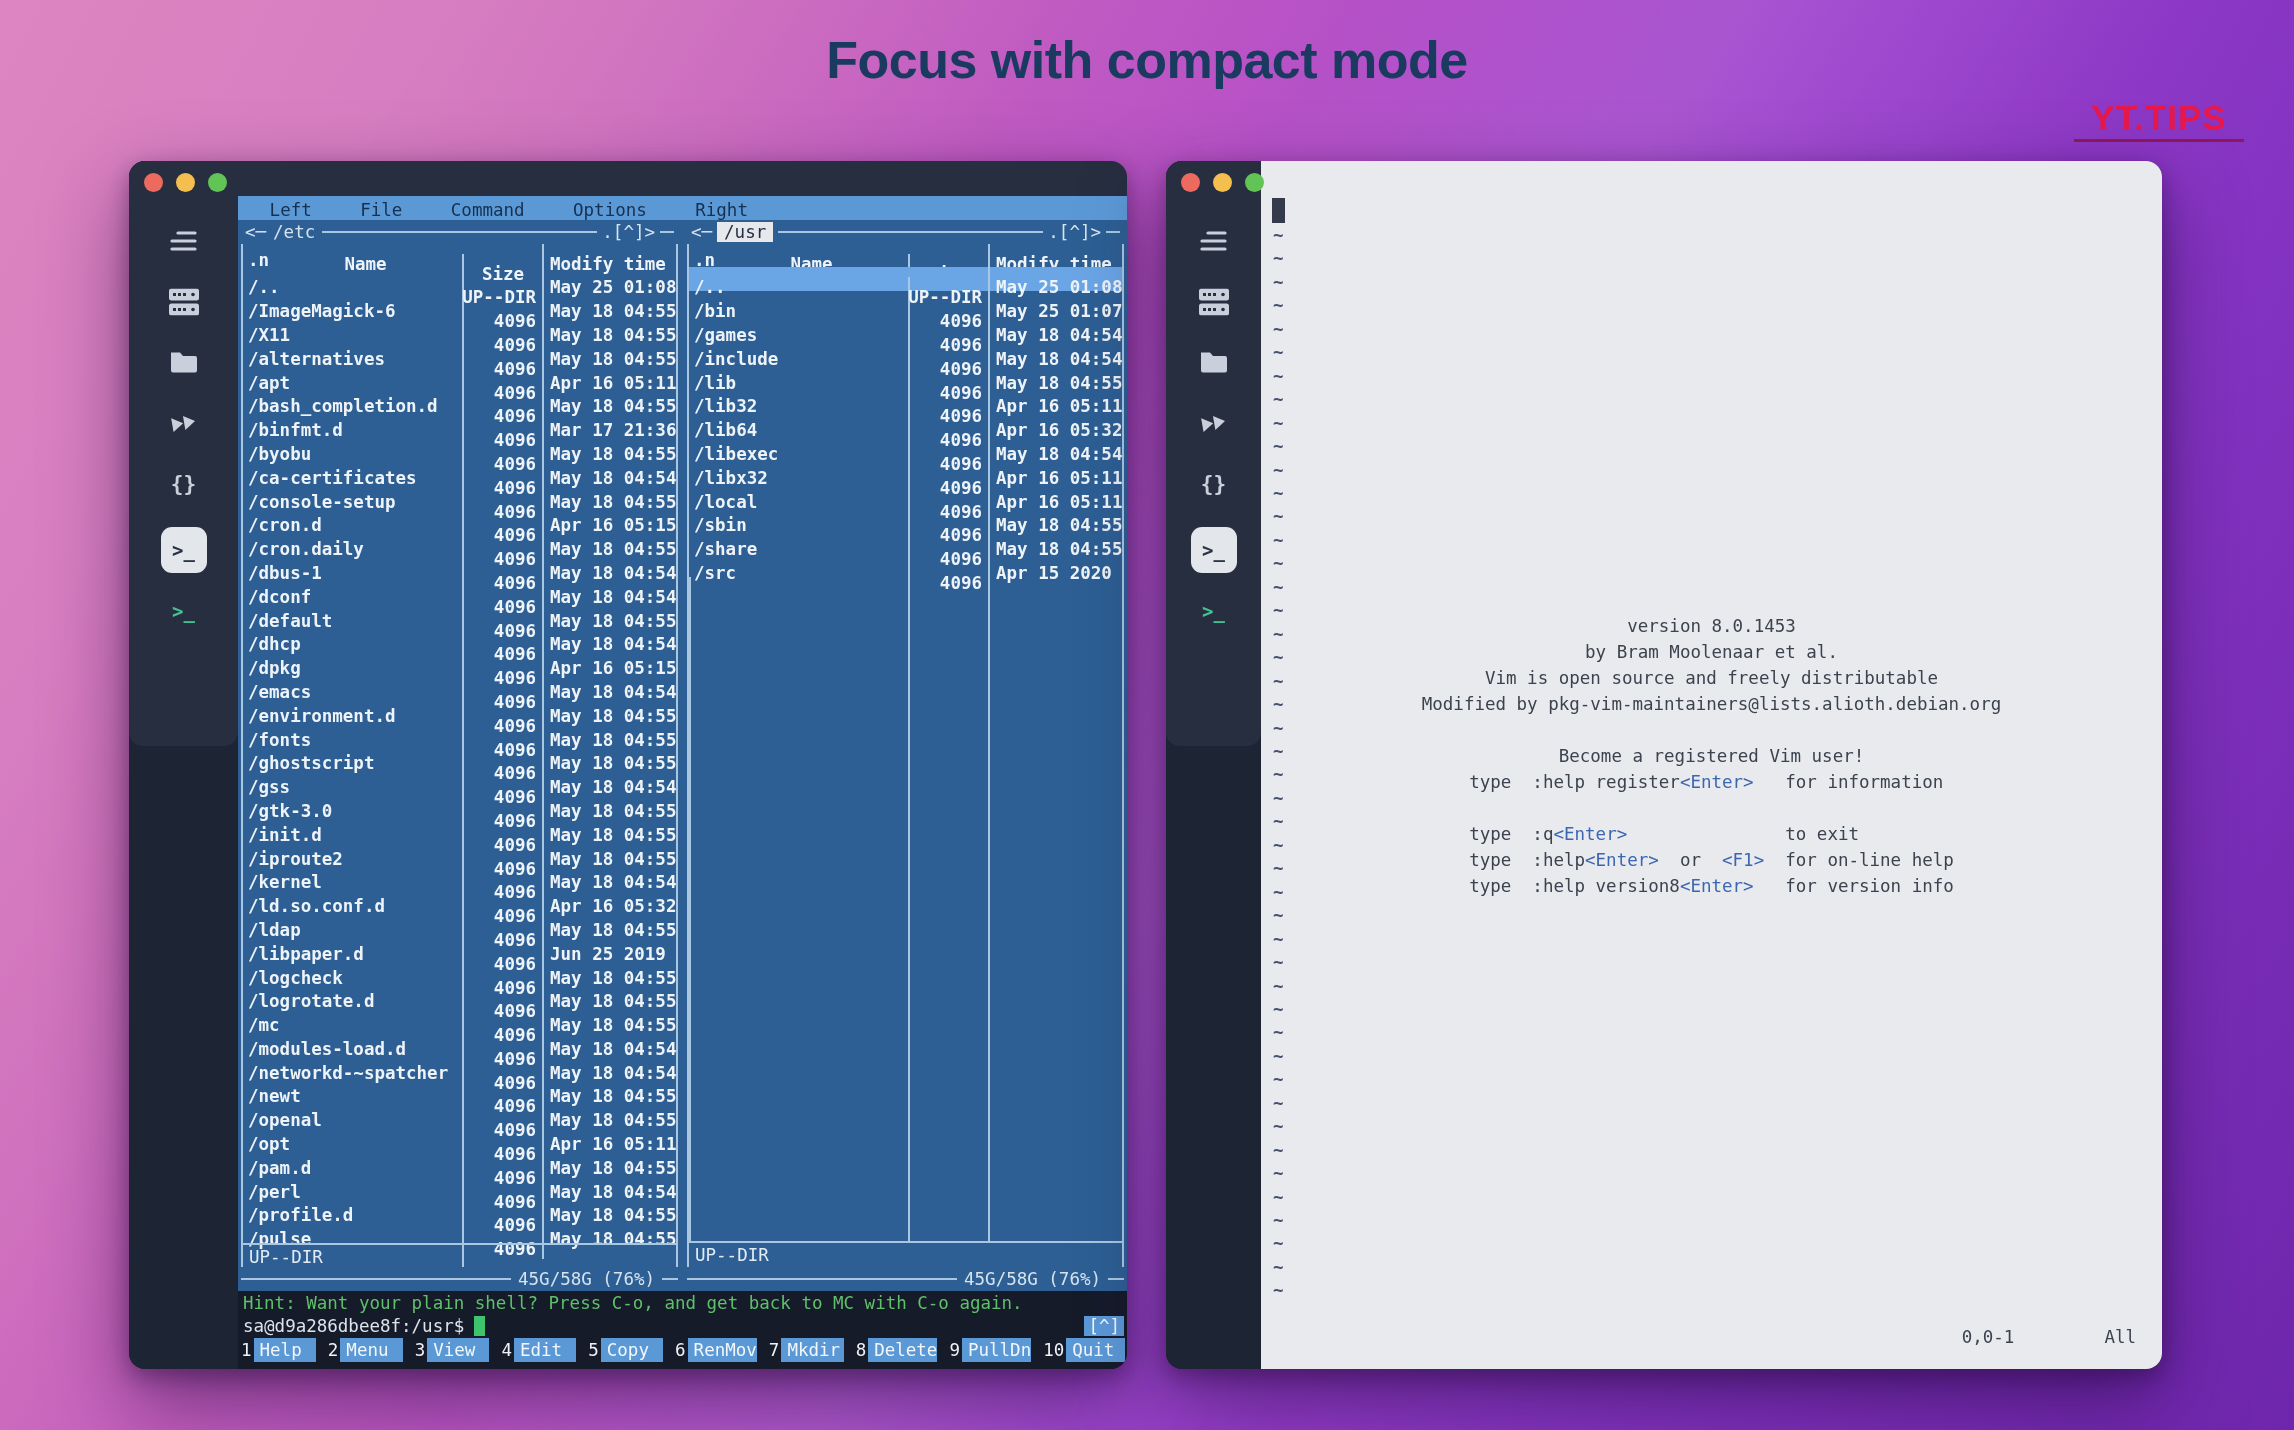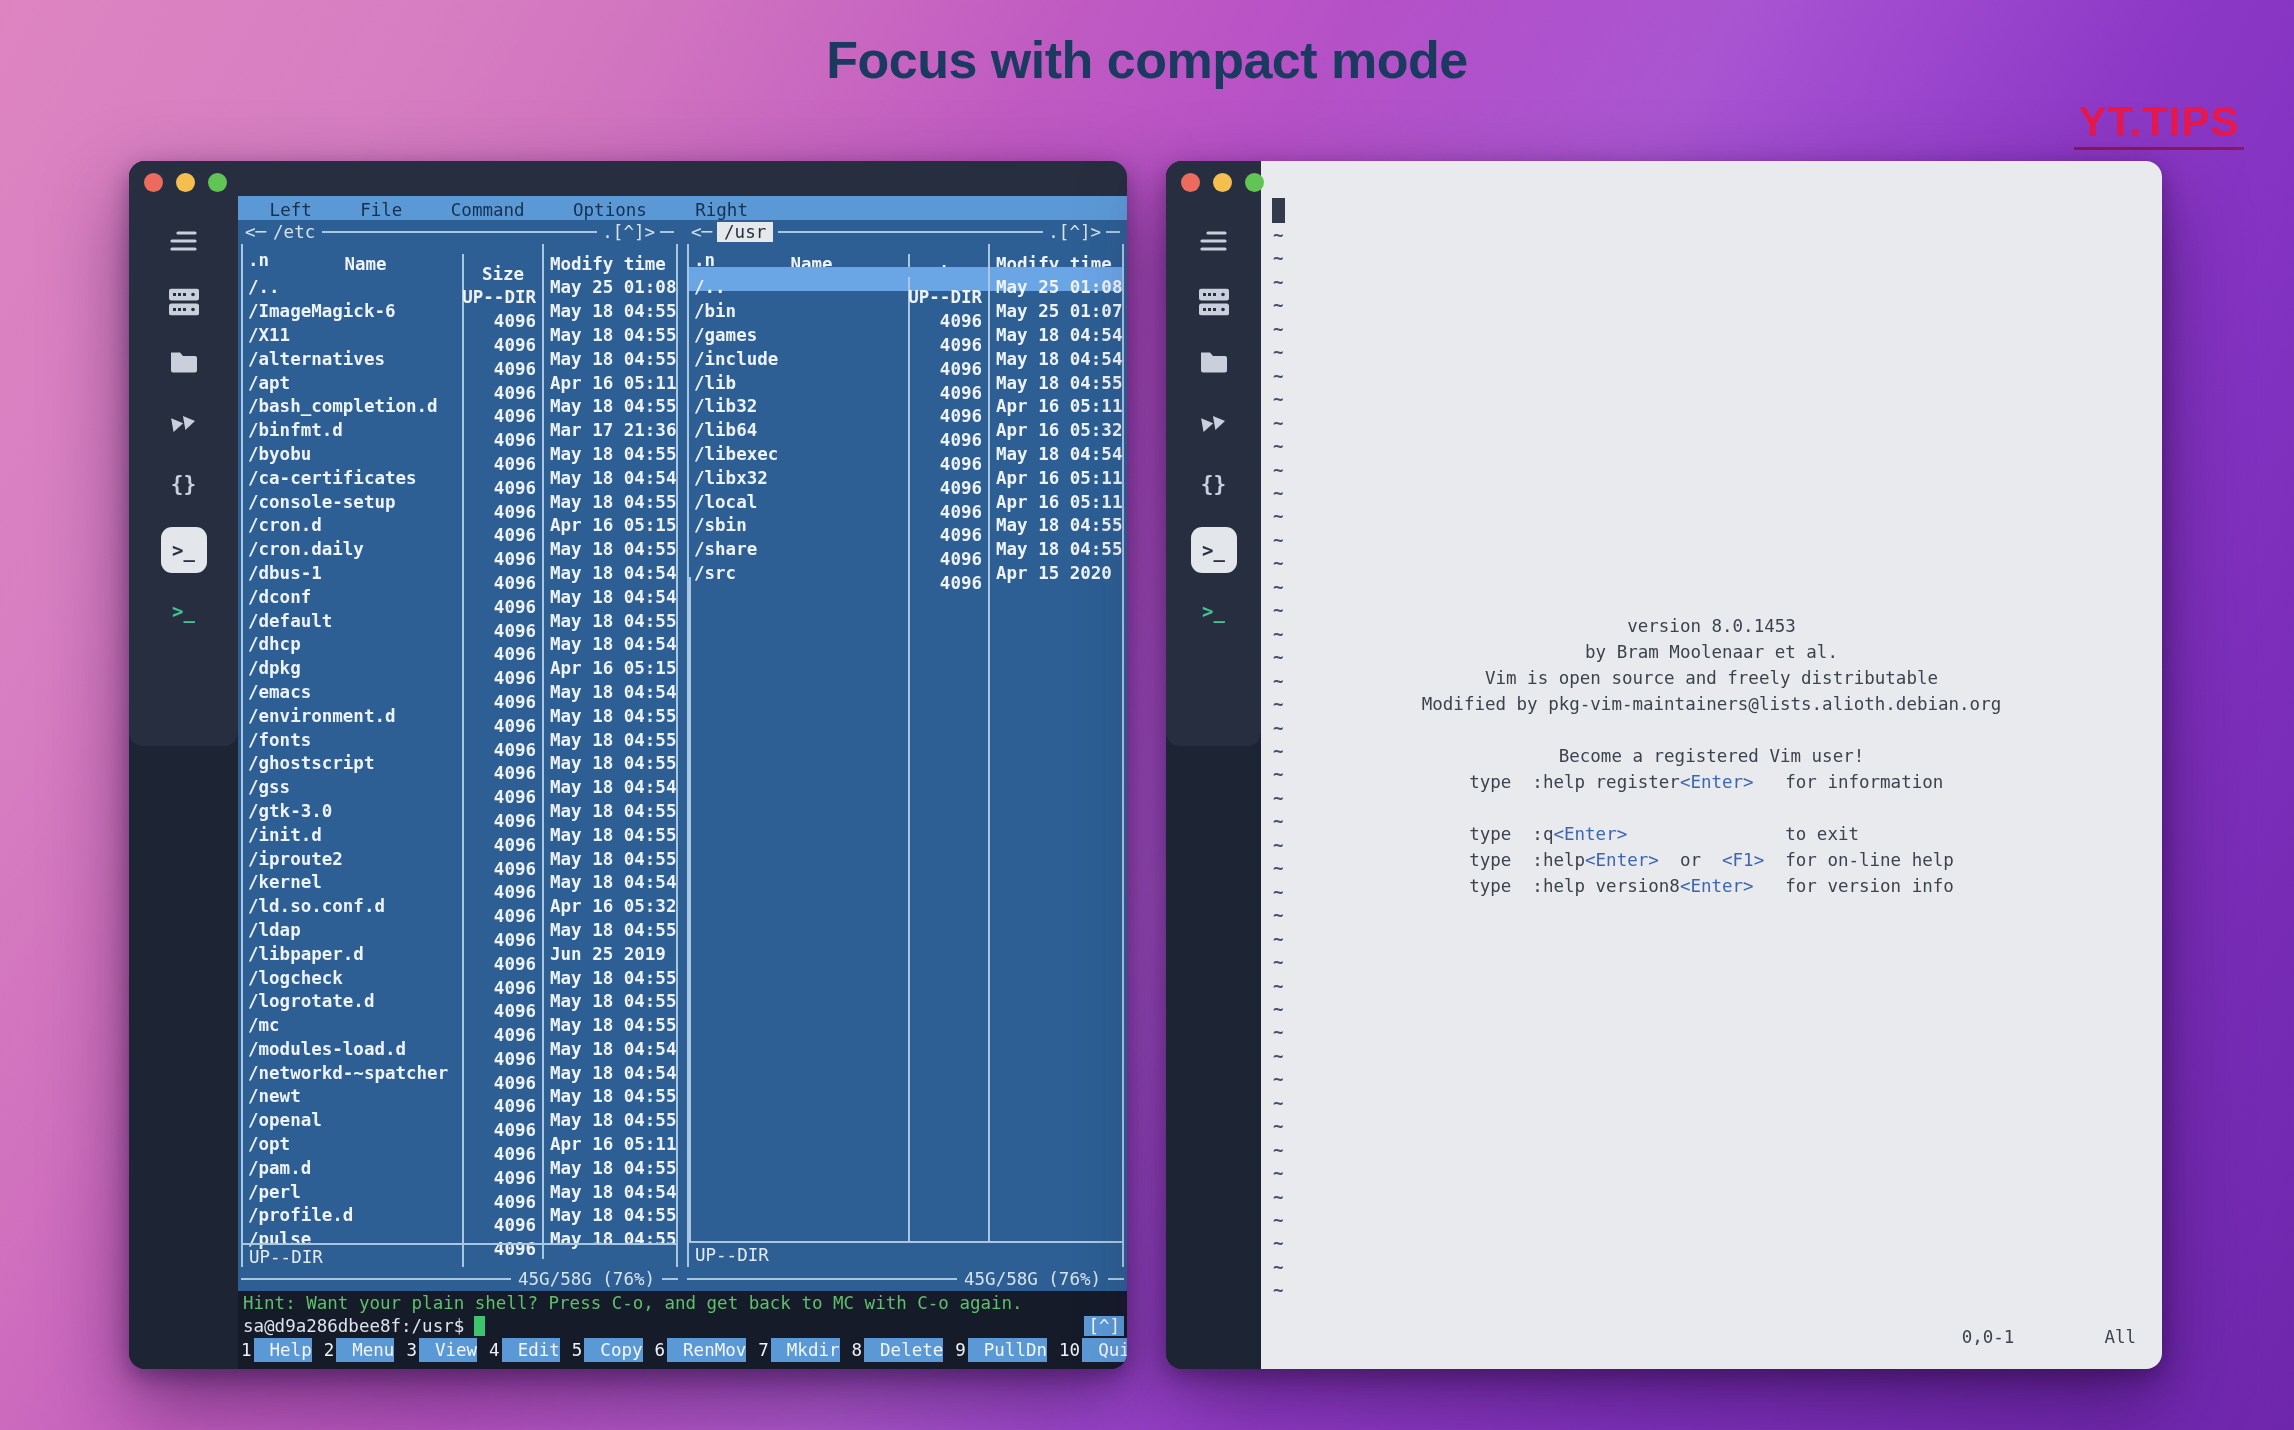--- a/index.html
+++ b/index.html
@@ -6,21 +6,21 @@
   .page{position:relative;width:2294px;height:1430px;overflow:hidden;
     background-image:
       linear-gradient(123deg, rgba(255,255,255,0.12) 14%, rgba(255,255,255,0) 34%),
       linear-gradient(123deg, transparent 42%, rgba(255,255,255,0.09) 54%, transparent 68%),
       linear-gradient(118deg, #d873b8 0%, #cd68ba 22%, #b953c6 42%, #9c41cd 60%, #8433c2 78%, #6e26ac 100%);
     font-family:"DejaVu Sans Mono","Liberation Mono",monospace;}
   .page-title{position:absolute;top:30px;left:0;width:100%;text-align:center;margin:0;
     font-family:"Liberation Sans","DejaVu Sans",sans-serif;font-weight:bold;font-size:52px;
     letter-spacing:-0.5px;color:#1b3a60;}
   .watermark{position:absolute;top:98px;right:50px;width:170px;text-align:center;
-    font-family:"Liberation Sans",sans-serif;font-weight:800;font-size:42px;color:#e8184b;letter-spacing:1px;}
+    font-family:"Liberation Sans",sans-serif;font-weight:800;font-size:35px;color:#e8184b;letter-spacing:1px;}
   .watermark .wline{height:3px;background:#8e1240;margin-top:1px;opacity:.8;}
 
   
   .window{position:absolute;border-radius:16px;overflow:hidden;background:#272e40;
     box-shadow:0 34px 80px rgba(34,8,58,.5),0 8px 22px rgba(34,8,58,.4);}
   .mc-window{left:129px;top:161px;width:998px;height:1208px;}
   .vim-window{left:1166px;top:161px;width:996px;height:1208px;}
   .titlebar{position:absolute;top:0;left:0;height:36px;display:flex;gap:13px;padding:12px 0 0 15px;z-index:6;}
   .tl{width:19px;height:19px;border-radius:50%;}
   .tl.red{background:#ed6a5e;}.tl.yellow{background:#f4bf4f;}.tl.green{background:#61c455;}
@@ -69,21 +69,21 @@
   .panel-bottom .bline.mid{flex:1;}
   .panel-bottom .bline.end{width:16px;}
   .panel-bottom .usage{padding:0 7px;}
   .hintline{height:var(--rh);flex:none;display:flex;align-items:center;color:#5fc06c;padding-left:5px;}
   .promptline{height:var(--rh);flex:none;display:flex;align-items:center;color:#dde4ec;padding-left:5px;}
   .pcursor{width:11px;height:20px;background:#3ec46d;margin-left:10px;}
   .corner-badge{margin-left:auto;margin-right:3px;background:#5b99d6;color:#f2f6fa;padding:0 4px;}
   .fkeys{height:var(--rh);flex:none;display:flex;align-items:stretch;}
   .fk{flex:1;display:flex;align-items:stretch;}
   .fk .num{color:#eef2f7;padding:0 2px 0 3px;display:flex;align-items:center;}
-  .fk .lbl{flex:1;background:#5b99d6;color:#f2f6fa;margin-right:9px;display:flex;align-items:center;padding-left:16px;cursor:default;}
+  .fk .lbl{flex:1;background:#5b99d6;color:#f2f6fa;margin-right:9px;display:flex;align-items:center;padding-left:6px;cursor:default;}
   .fk:last-child .lbl{margin-right:2px;}
 
   
   .editor{position:absolute;left:95px;top:0;right:0;bottom:0;background:#e8eaee;font-size:17.5px;color:#3c434e;}
   .vcursor{position:absolute;left:11px;top:37px;width:13px;height:25px;background:#323a4c;}
   .tildes{position:absolute;left:12px;top:63px;line-height:23.45px;color:#45516f;font-weight:bold;white-space:pre;}
   .splash{position:absolute;left:0;right:0;top:426px;text-align:center;line-height:26px;}
   .splash div{white-space:pre;min-height:26px;}
   .splash .b{color:#3b66b0;}
   .vruler{position:absolute;bottom:22px;right:26px;display:flex;gap:90px;}

